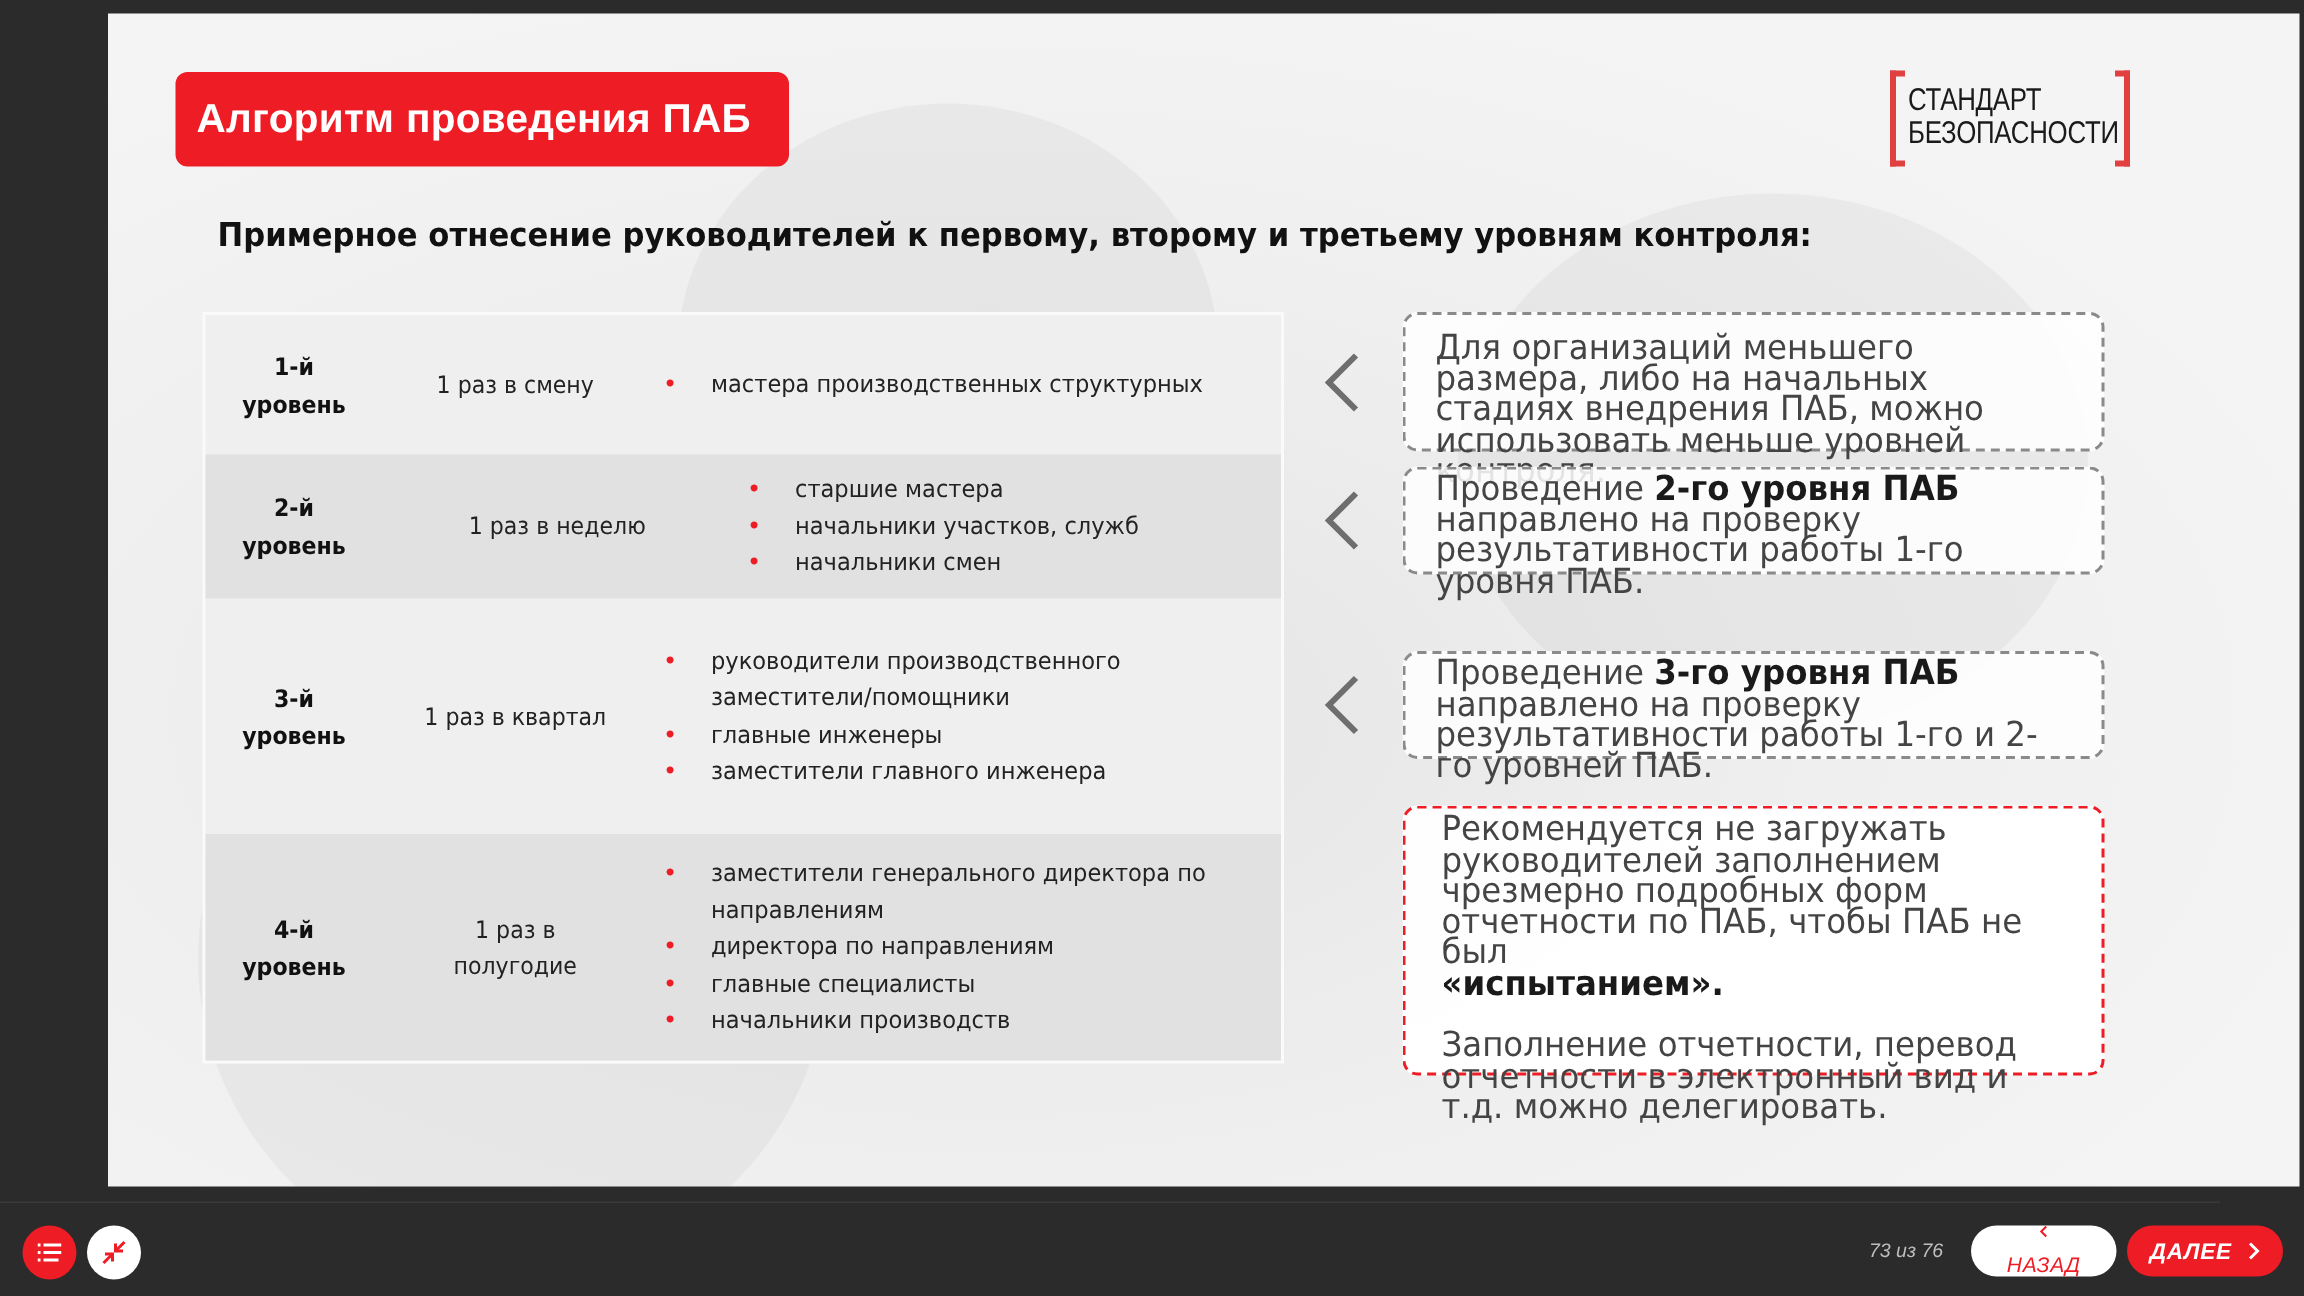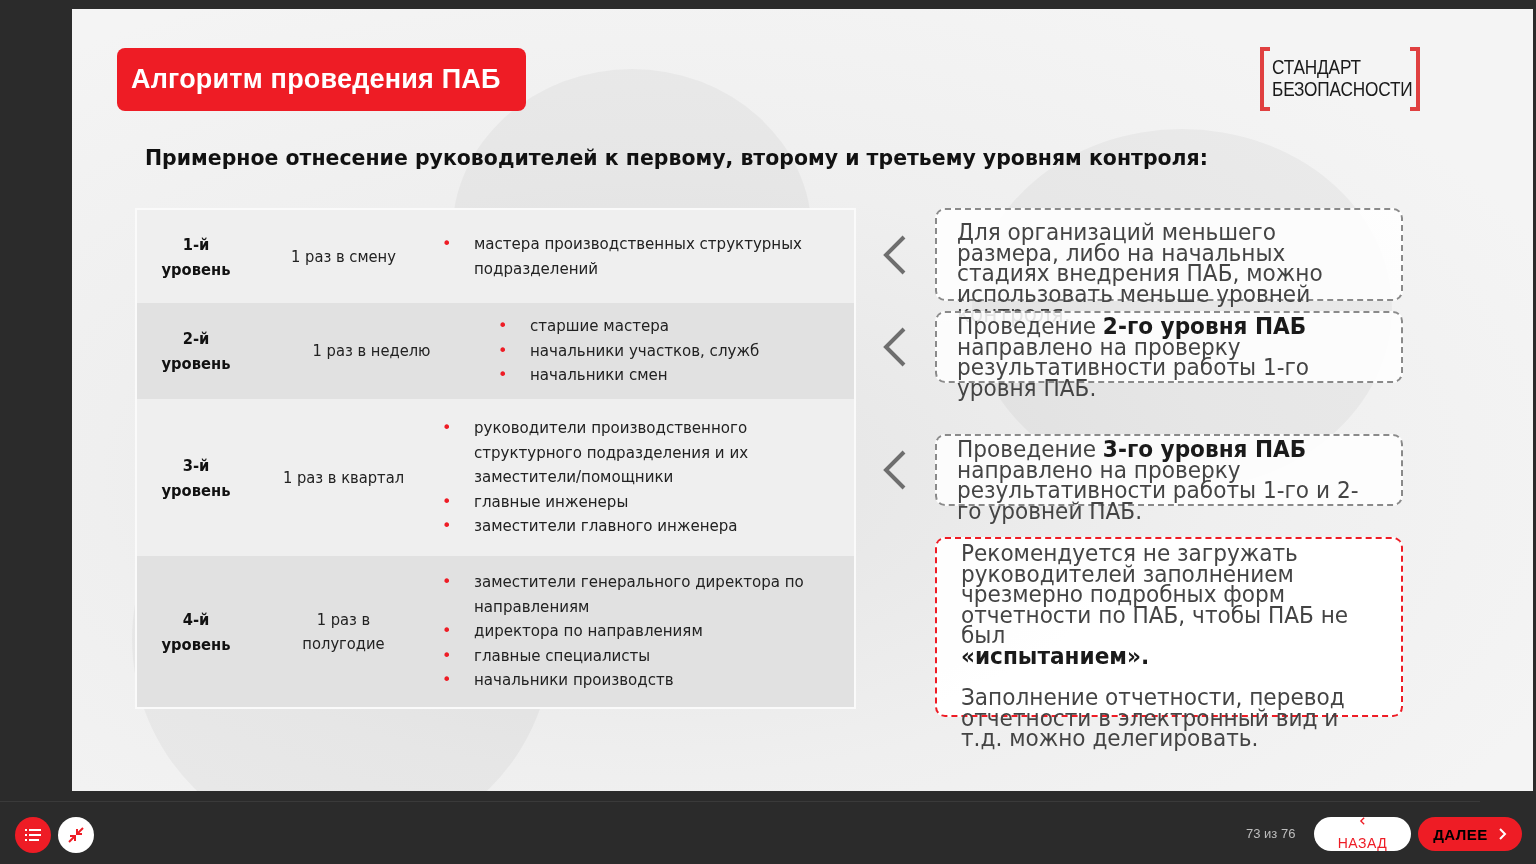--- a/index.html
+++ b/index.html
@@ -83,38 +83,39 @@
   .note.n4 {
     top: 528px; height: 180px; border-color: #ee1c25; background: rgba(255,255,255,0.95);
     padding: 4px 22px 0 24px;
   }
   .note.n4 p { margin: 0; }
   .note.n4 .gap { height: 21px; }
 
   .bottombar {
     position: absolute; left: 0; top: 801px; width: 1480px; height: 63px; background: #2b2b2b;
     border-top: 1px solid #3a3a3a;
+    font-style: italic;
   }
   .round-btn {
     position: absolute; top: 15px; width: 36px; height: 36px; border-radius: 50%;
     display: flex; align-items: center; justify-content: center;
   }
   .menu-btn { left: 15px; background: #ee1c25; }
   .shrink-btn { left: 58px; background: #fff; }
   .pager {
     position: absolute; left: 1246px; top: 24px; color: #bdbdbd; font-size: 13px;
     font-family: "Liberation Sans", sans-serif;
   }
   .pill {
     position: absolute; top: 15px; height: 34px; border-radius: 17px;
     display: flex; align-items: center; justify-content: center; gap: 10px;
     font-family: "Liberation Sans", sans-serif; font-size: 14px; letter-spacing: 0.5px;
   }
   .back-btn { left: 1314px; width: 97px; background: #fff; color: #ee1c25; flex-direction: column; }
-  .next-btn { left: 1418px; width: 104px; background: #ee1c25; color: #000000; font-weight: bold; font-size: 15px; }
+  .next-btn { left: 1418px; width: 104px; background: #ee1c25; color: #ffffff; font-weight: bold; font-size: 15px; }
 </style>
 </head>
 <body>
 
 <div class="slide">
   <div class="bg-shape" style="left:380px;top:60px;width:360px;height:330px;"></div>
   <div class="bg-shape" style="left:60px;top:420px;width:420px;height:420px;"></div>
   <div class="bg-shape" style="left:900px;top:120px;width:420px;height:360px;"></div>
 
   <div class="title-badge">Алгоритм проведения ПАБ</div>
@@ -136,21 +137,20 @@
       <div class="c-level">
         <div>1-й</div>
         <div>уровень</div>
       </div>
       <div class="c-freq">
         <div>1 раз в смену</div>
       </div>
       <div class="c-list">
         <ul>
           <li><span class="bul">•</span><span class="t">мастера производственных структурных</span></li>
-          <li><span class="t">подразделений</span></li>
         </ul>
       </div>
     </div>
 
     <div class="row r2 alt">
       <div class="c-level">
         <div>2-й</div>
         <div>уровень</div>
       </div>
       <div class="c-freq">
@@ -169,21 +169,20 @@
       <div class="c-level">
         <div>3-й</div>
         <div>уровень</div>
       </div>
       <div class="c-freq">
         <div>1 раз в квартал</div>
       </div>
       <div class="c-list">
         <ul>
           <li><span class="bul">•</span><span class="t">руководители производственного</span></li>
-          <li><span class="t">структурного подразделения и их</span></li>
           <li><span class="t">заместители/помощники</span></li>
           <li><span class="bul">•</span><span class="t">главные инженеры</span></li>
           <li><span class="bul">•</span><span class="t">заместители главного инженера</span></li>
         </ul>
       </div>
     </div>
 
     <div class="row r4 alt">
       <div class="c-level">
         <div>4-й</div>

